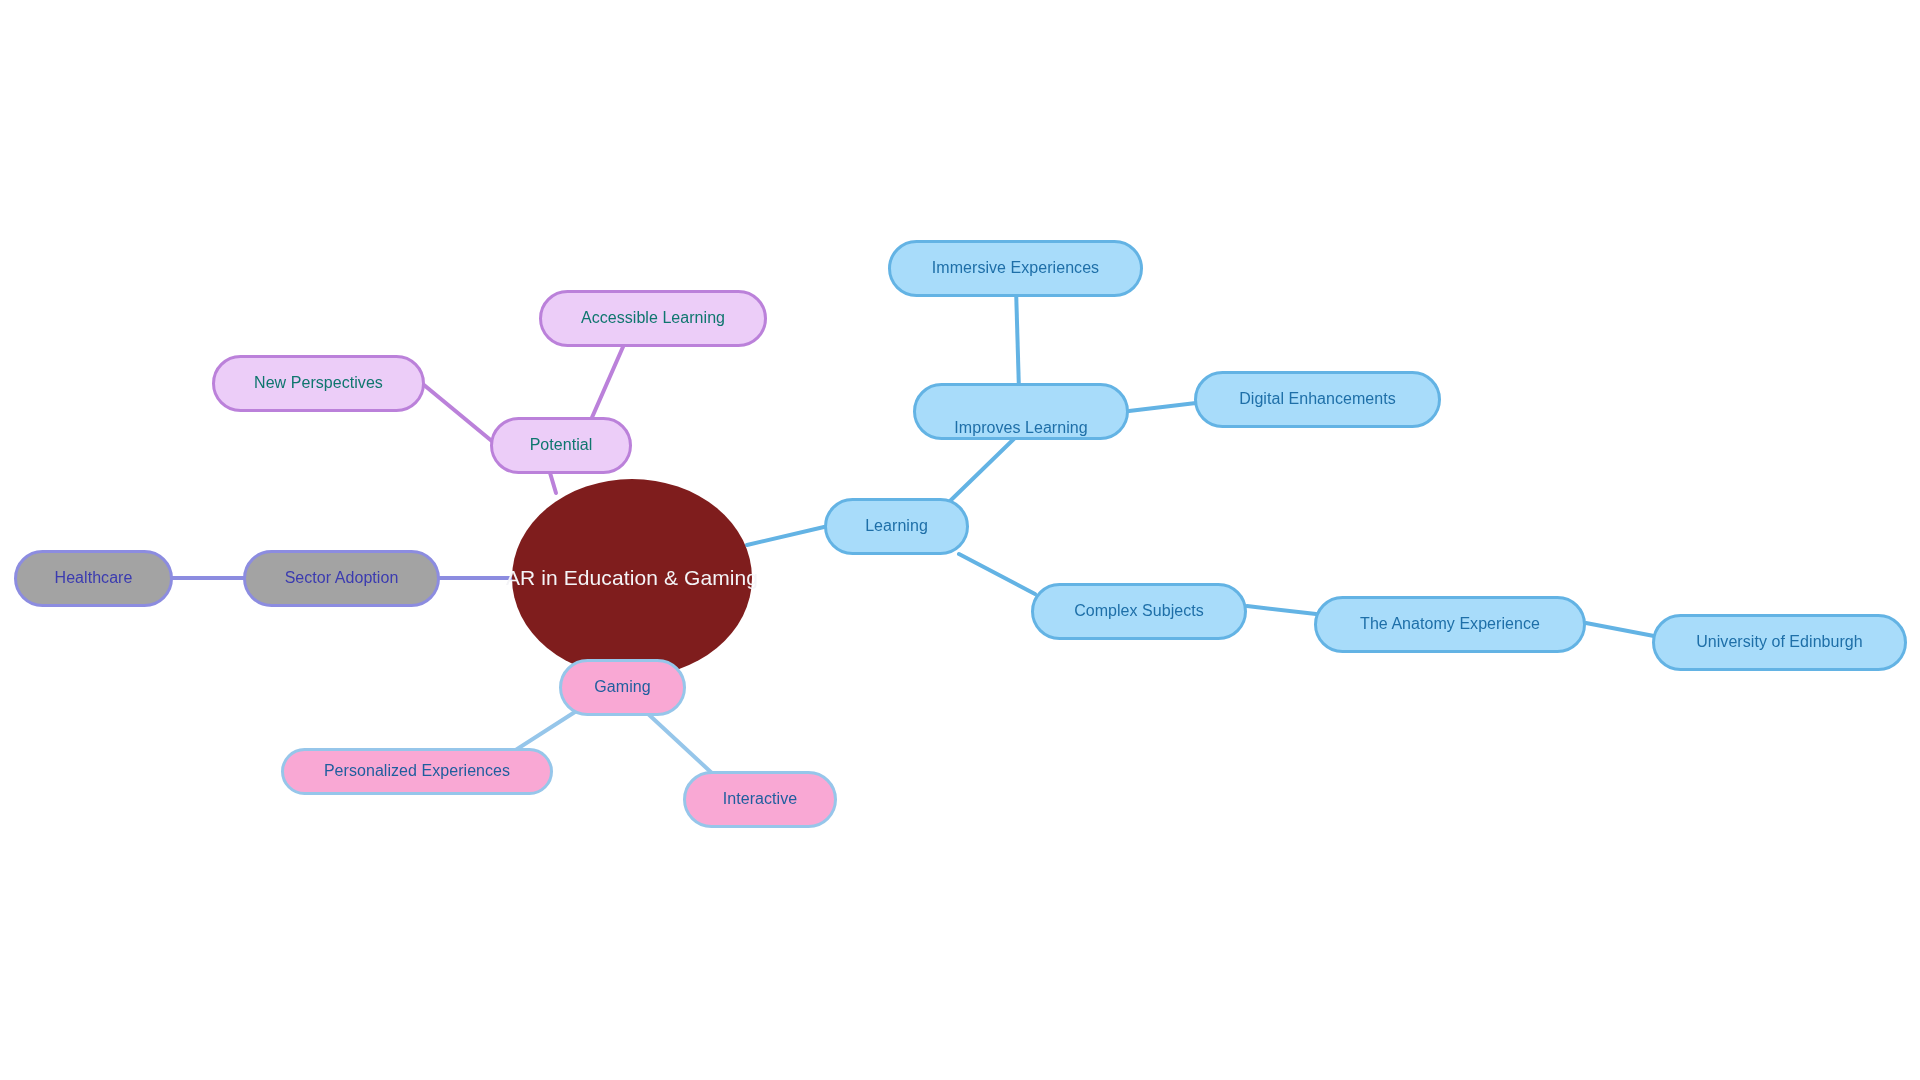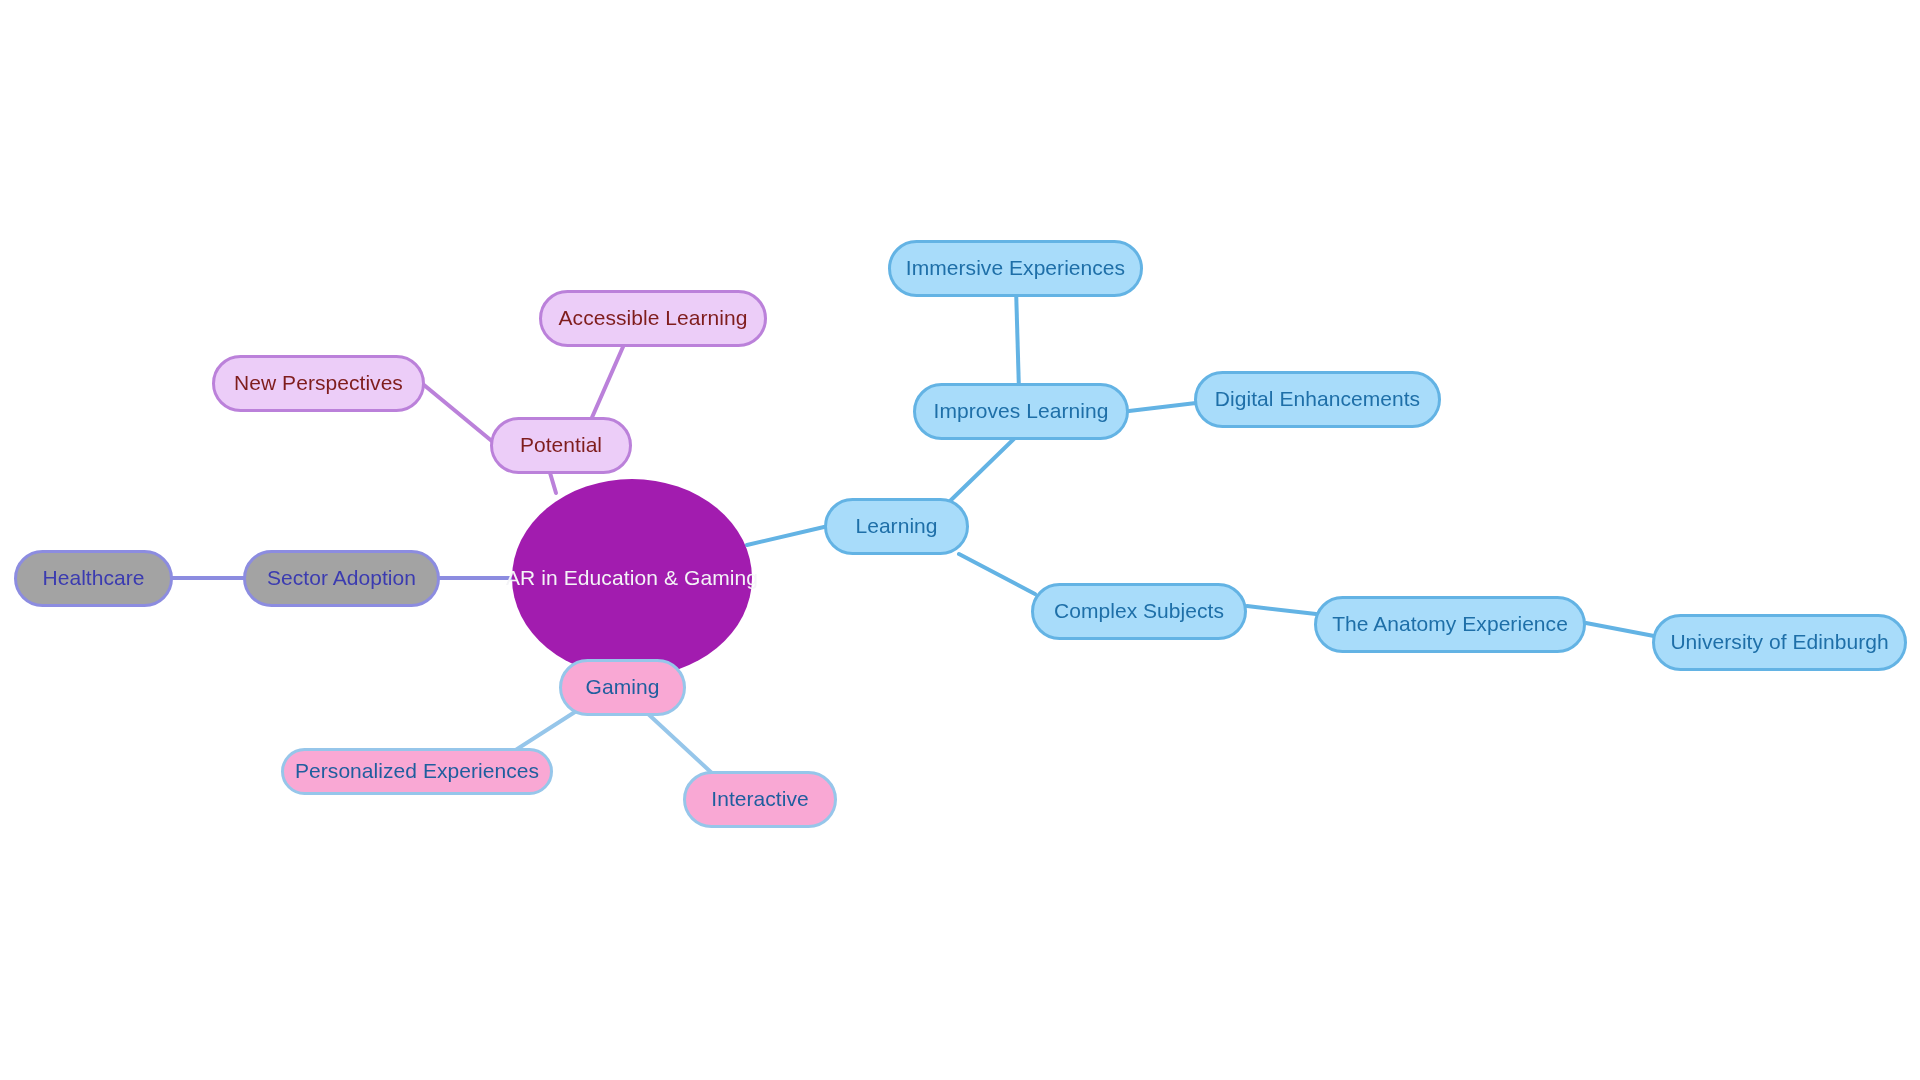--- a/index.html
+++ b/index.html
@@ -35,31 +35,31 @@
     display: flex;
     align-items: center;
     justify-content: center;
     text-align: center;
     white-space: nowrap;
     line-height: 1.15;
   }
   
   .node-root {
     border-radius: 50%;
-    background: #a21caf;
+    background: #7f1d1d;
     color: #f4f4f7;
     font-size: 21px;
     letter-spacing: 0.1px;
   }
   
   .node-pill {
     border-radius: 999px;
     border-style: solid;
     border-width: 3px;
-    font-size: 21px;
+    font-size: 16px;
     padding: 0 18px;
     letter-spacing: 0.05px;
   }
   .theme-blue-mid {
     background: #a8dcfa;
     border-color: #63b3e4;
     color: #1e6fa8;
   }
   .theme-blue-light {
     background: #f9a8d4;
@@ -67,21 +67,21 @@
     color: #1f5e9e;
   }
   .theme-periwinkle {
     background: #a3a3a3;
     border-color: #8c8ce0;
     color: #3b3bb0;
   }
   .theme-violet {
     background: #eccdf8;
     border-color: #bb81da;
-    color: #7f1d1d;
+    color: #0f766e;
   }
 </style>
 </head>
 <body>
 
 <div id="mindmap-canvas">
 
   <svg class="edge-layer" viewBox="0 0 1920 1080" xmlns="http://www.w3.org/2000/svg">
 
     <path d="M 556 493 L 545 456" stroke="#bb81da" stroke-width="4" fill="none" stroke-linecap="round"></path>
@@ -125,21 +125,21 @@
   </div>
 
   <div class="node node-pill theme-periwinkle" style="left:14px; top:550px; width:159px; height:57px;">
     <span>Healthcare</span>
   </div>
 
   <div class="node node-pill theme-blue-mid" style="left:824px; top:498px; width:145px; height:57px;">
     <span>Learning</span>
   </div>
 
-  <div class="node node-pill theme-blue-mid" style="left:913px; top:383px; width:216px; height:57px;">
+  <div class="node node-pill theme-blue-mid" style="left:913px; top:383px; width:216px; height:57px;align-items:flex-end;">
     <span>Improves Learning</span>
   </div>
 
   <div class="node node-pill theme-blue-mid" style="left:888px; top:240px; width:255px; height:57px;">
     <span>Immersive Experiences</span>
   </div>
 
   <div class="node node-pill theme-blue-mid" style="left:1194px; top:371px; width:247px; height:57px;">
     <span>Digital Enhancements</span>
   </div>

